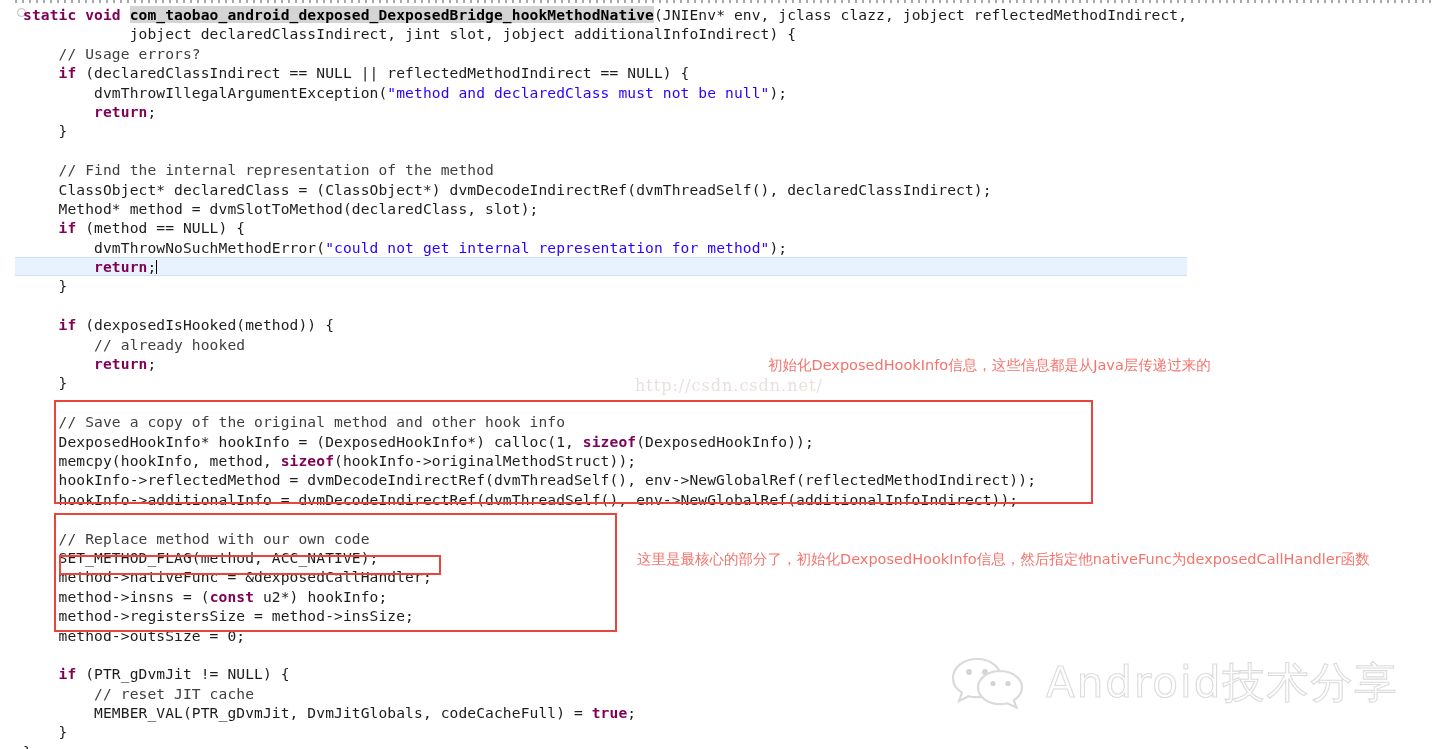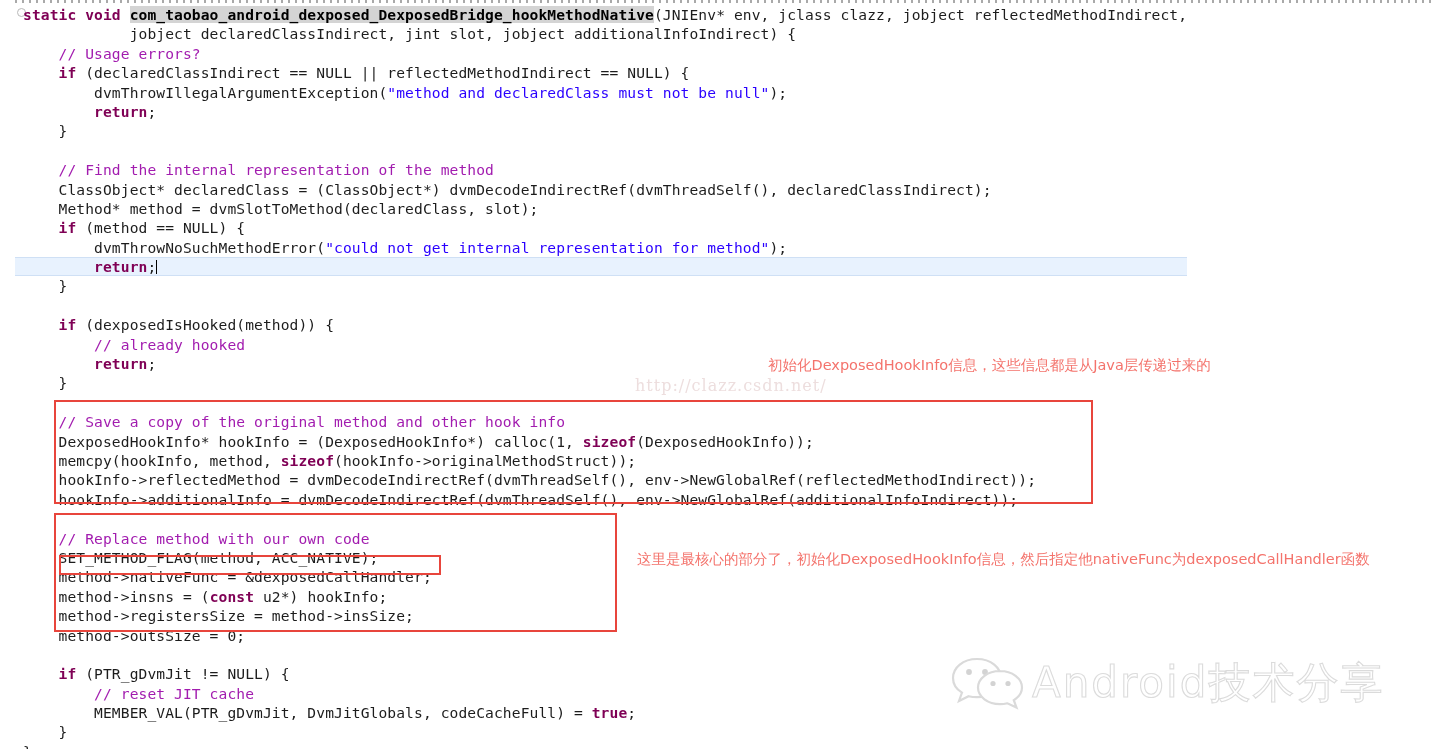--- a/index.html
+++ b/index.html
@@ -50,21 +50,21 @@
     font-family: "DejaVu Sans Mono", "Liberation Mono", monospace;
   }
   .ln { display: block; height: 19.4px; padding-left: 8px; }
   .ln.hl {
     background: #e8f2fe;
     box-shadow: inset 0 1px 0 #cfe0f5, inset 0 -1px 0 #cfe0f5;
   }
 
   .kw   { color: #7f0055; font-weight: bold; }
   .str  { color: #2a00ff; }
-  .cmt  { color: #a21caf; }
+  .cmt  { color: #404040; }
   .fn   { font-weight: bold; color: #000000; background: #d4d4d4; }
   .caret {
     display: inline-block; width: 1px; height: 14px;
     background: #000; vertical-align: -2px; margin-left: 0px;
   }
 
   
   .redbox {
     position: absolute;
     border: 2px solid #e8453c;
@@ -92,21 +92,21 @@
     color: #eddede;
     font-family: "DejaVu Serif", "Liberation Serif", serif;
     font-size: 16px; letter-spacing: 1px;
     user-select: none;
   }
 
   
   #wm-logo {
     position: absolute; left: 935px; top: 648px;
     width: 460px; height: 70px;
-    display: flex; align-items: center; 
+    display: flex; align-items: center; gap: 14px;
     opacity: .92; user-select: none;
   }
   #wm-logo .bubbles { width: 82px; height: 60px; position: relative; flex: none; }
   #wm-logo .wm-text {
     font-family: "DejaVu Sans", "Liberation Sans", sans-serif;
     font-size: 42px; letter-spacing: 2px;
     color: transparent;
     -webkit-text-stroke: 1.1px #d9d9d9;
     text-shadow: 0 0 0 transparent;
     white-space: nowrap;
@@ -122,21 +122,21 @@
 
   <div class="code" id="code-block"><span class="ln"><span class="kw">static void </span><span class="fn">com_taobao_android_dexposed_DexposedBridge_hookMethodNative</span><span>(JNIEnv* env, jclass clazz, jobject reflectedMethodIndirect,</span></span><span class="ln"><span>            jobject declaredClassIndirect, jint slot, jobject additionalInfoIndirect) {</span></span><span class="ln"><span class="cmt">    // Usage errors?</span></span><span class="ln"><span class="kw">    if</span><span> (declaredClassIndirect == NULL || reflectedMethodIndirect == NULL) {</span></span><span class="ln"><span>        dvmThrowIllegalArgumentException(</span><span class="str">"method and declaredClass must not be null"</span><span>);</span></span><span class="ln"><span class="kw">        return</span><span>;</span></span><span class="ln"><span>    }</span></span><span class="ln"><span></span></span><span class="ln"><span class="cmt">    // Find the internal representation of the method</span></span><span class="ln"><span>    ClassObject* declaredClass = (ClassObject*) dvmDecodeIndirectRef(dvmThreadSelf(), declaredClassIndirect);</span></span><span class="ln"><span>    Method* method = dvmSlotToMethod(declaredClass, slot);</span></span><span class="ln"><span class="kw">    if</span><span> (method == NULL) {</span></span><span class="ln"><span>        dvmThrowNoSuchMethodError(</span><span class="str">"could not get internal representation for method"</span><span>);</span></span><span class="ln hl"><span class="kw">        return</span><span>;</span><span class="caret"></span></span><span class="ln"><span>    }</span></span><span class="ln"><span></span></span><span class="ln"><span class="kw">    if</span><span> (dexposedIsHooked(method)) {</span></span><span class="ln"><span class="cmt">        // already hooked</span></span><span class="ln"><span class="kw">        return</span><span>;</span></span><span class="ln"><span>    }</span></span><span class="ln"><span></span></span><span class="ln"><span class="cmt">    // Save a copy of the original method and other hook info</span></span><span class="ln"><span>    DexposedHookInfo* hookInfo = (DexposedHookInfo*) calloc(1, </span><span class="kw">sizeof</span><span>(DexposedHookInfo));</span></span><span class="ln"><span>    memcpy(hookInfo, method, </span><span class="kw">sizeof</span><span>(hookInfo-&gt;originalMethodStruct));</span></span><span class="ln"><span>    hookInfo-&gt;reflectedMethod = dvmDecodeIndirectRef(dvmThreadSelf(), env-&gt;NewGlobalRef(reflectedMethodIndirect));</span></span><span class="ln"><span>    hookInfo-&gt;additionalInfo = dvmDecodeIndirectRef(dvmThreadSelf(), env-&gt;NewGlobalRef(additionalInfoIndirect));</span></span><span class="ln"><span></span></span><span class="ln"><span class="cmt">    // Replace method with our own code</span></span><span class="ln"><span>    SET_METHOD_FLAG(method, ACC_NATIVE);</span></span><span class="ln"><span>    method-&gt;nativeFunc = &amp;dexposedCallHandler;</span></span><span class="ln"><span>    method-&gt;insns = (</span><span class="kw">const</span><span> u2*) hookInfo;</span></span><span class="ln"><span>    method-&gt;registersSize = method-&gt;insSize;</span></span><span class="ln"><span>    method-&gt;outsSize = 0;</span></span><span class="ln"><span></span></span><span class="ln"><span class="kw">    if</span><span> (PTR_gDvmJit != NULL) {</span></span><span class="ln"><span class="cmt">        // reset JIT cache</span></span><span class="ln"><span>        MEMBER_VAL(PTR_gDvmJit, DvmJitGlobals, codeCacheFull) = </span><span class="kw">true</span><span>;</span></span><span class="ln"><span>    }</span></span><span class="ln"><span>}</span></span></div>
 
   <div class="redbox" id="box-hookinfo"></div>
   <div class="redbox" id="box-replace"></div>
   <div class="redbox" id="box-native"></div>
 
   <div class="note" id="note-1">初始化DexposedHookInfo信息，这些信息都是从Java层传递过来的</div>
   <div class="note" id="note-2">这里是最核心的部分了，初始化DexposedHookInfo信息，然后指定他nativeFunc为dexposedCallHandler函数</div>
 
-  <div id="wm-url">http://clazz.csdn.net/</div>
+  <div id="wm-url">http://csdn.csdn.net/</div>
 
   <div id="wm-logo">
     <div class="bubbles">
       <svg width="82" height="60" viewBox="0 0 82 60" fill="none">
         <path d="M27 6 C13 6 3 14.5 3 25 C3 31 6.5 36.3 12 39.6 L9 48 L18.6 43.2
                  C21.3 43.9 24.1 44.2 27 44.2 C41 44.2 51 35.6 51 25 C51 14.5 41 6 27 6 Z" stroke="#d7d7d7" stroke-width="2.2" fill="#ffffff"></path>
         <circle cx="19" cy="19" r="2.9" fill="#d0d0d0"></circle>
         <circle cx="35" cy="19" r="2.9" fill="#d0d0d0"></circle>
         <path d="M50 18 C37.8 18 28 25.4 28 34.6 C28 43.8 37.8 51.2 50 51.2
                  C52.6 51.2 55.1 50.9 57.4 50.3 L66.5 54.6 L63.8 47.2

